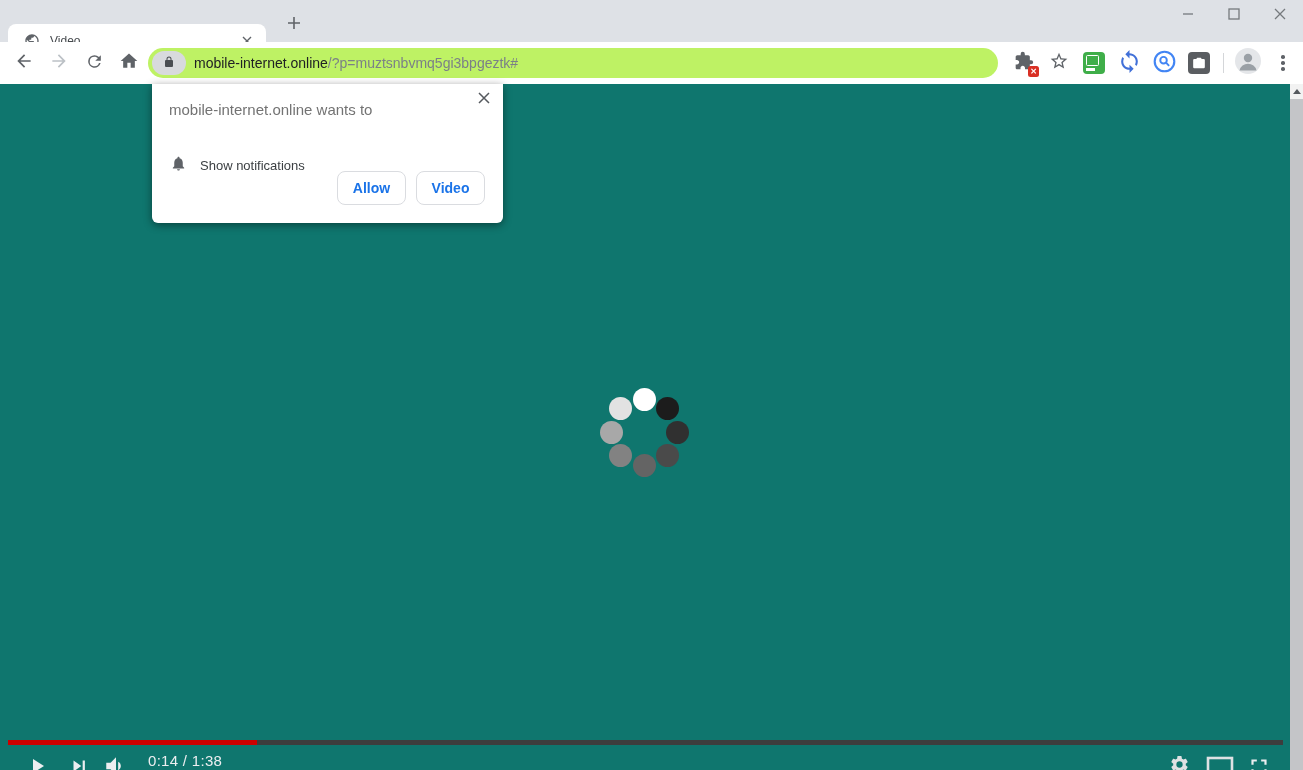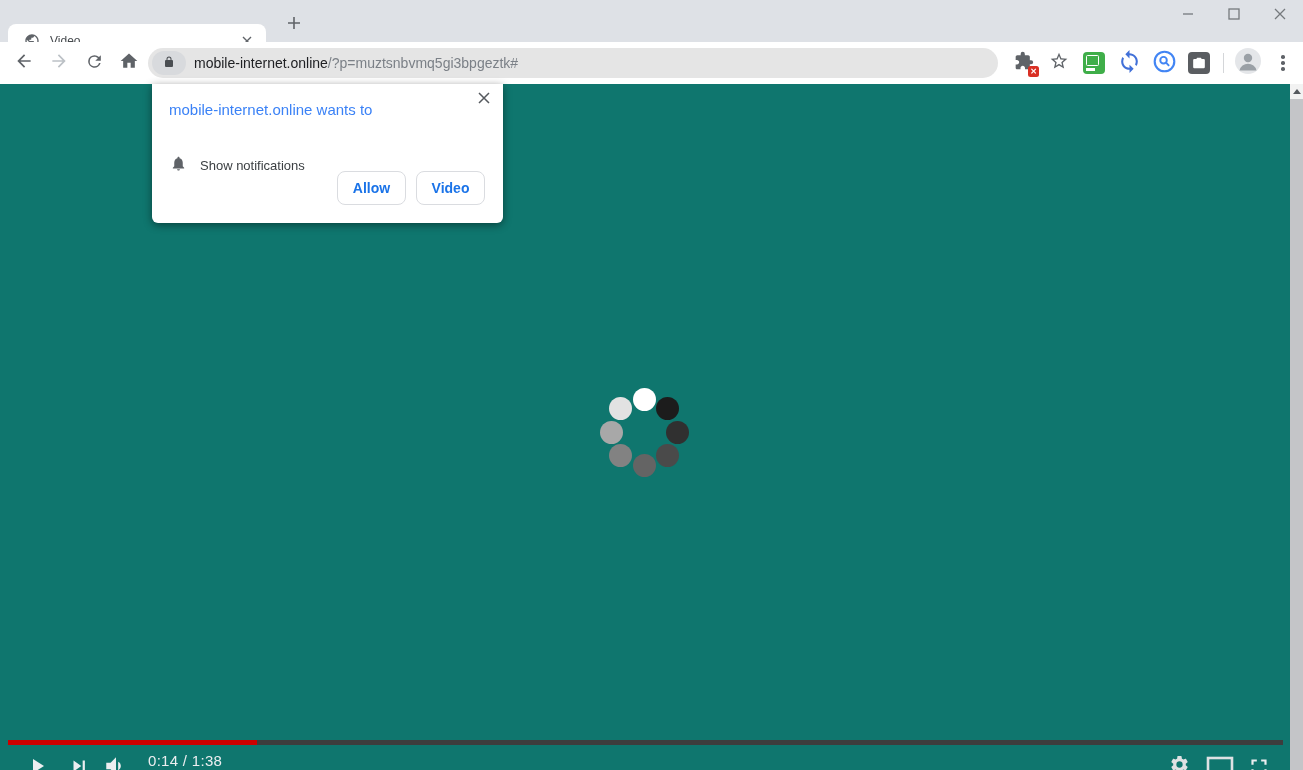--- a/index.html
+++ b/index.html
@@ -13,21 +13,21 @@
   .favicon{margin-left:16px;width:16px;height:16px;display:flex;align-items:center;justify-content:center;}
   .tab-title{margin-left:10px;font-size:12px;color:#45494d;flex:1;}
   .tab-close{width:18px;height:18px;margin-right:10px;display:flex;align-items:center;justify-content:center;cursor:pointer;}
   .newtab{position:absolute;left:282px;top:13px;width:24px;height:24px;display:flex;align-items:center;justify-content:center;}
   .wincontrols{position:absolute;right:0;top:0;height:30px;display:flex;}
   .winbtn{width:46px;height:30px;display:flex;align-items:center;justify-content:center;}
 
   
   .toolbar{position:absolute;left:0;top:42px;width:1303px;height:42px;background:#fff;border-bottom:1px solid #dfe1e5;}
   .navbtn{position:absolute;top:7px;width:28px;height:28px;display:flex;align-items:center;justify-content:center;border-radius:50%;}
-  .omnibox{position:absolute;left:148px;top:6px;width:850px;height:30px;background:#e5e5e5;border-radius:15px;
+  .omnibox{position:absolute;left:148px;top:6px;width:850px;height:30px;background:#bef264;border-radius:15px;
     display:flex;align-items:center;}
   .chip{margin-left:4px;width:34px;height:24px;background:#d8dadd;border-radius:12px;
     display:flex;align-items:center;justify-content:center;}
   .url{margin-left:8px;font-size:14px;white-space:nowrap;}
   .url .domain{color:#202124;}
   .url .path{color:#7b8087;}
   .toolbar-right{position:absolute;right:6px;top:0;height:42px;display:flex;align-items:center;gap:7px;}
   .tr-btn{position:relative;width:28px;height:28px;display:flex;align-items:center;justify-content:center;}
   .ext-badge{position:absolute;right:-1px;bottom:0;width:11px;height:11px;background:#d93025;border-radius:2.5px;
     color:#fff;font-size:8px;line-height:11px;text-align:center;font-weight:bold;}
@@ -58,21 +58,21 @@
   .scroll-up{position:absolute;left:0;top:0;width:13px;height:15px;background:#f2f2f2;
     display:flex;align-items:center;justify-content:center;}
   .scroll-up .tri{width:0;height:0;border-left:4px solid transparent;border-right:4px solid transparent;
     border-bottom:5px solid #55595e;}
   .thumb{position:absolute;left:0;top:15px;width:13px;height:671px;background:#c4c5c8;}
 
   
   .dialog{position:absolute;left:152px;top:0;width:351px;height:139px;background:#fff;
     border-radius:0 0 6px 6px;box-shadow:0 2px 8px rgba(0,0,0,.45);}
   .dlg-close{position:absolute;right:9px;top:5px;width:20px;height:20px;display:flex;align-items:center;justify-content:center;cursor:pointer;}
-  .dlg-title{position:absolute;left:17px;top:17px;font-size:15px;color:#3b82f6;}
+  .dlg-title{position:absolute;left:17px;top:17px;font-size:15px;color:#737373;}
   .dlg-row{position:absolute;left:18px;top:48px;display:flex;align-items:center;margin-top:23px;}
   .dlg-perm{margin-left:13px;font-size:13px;color:#3c4043;}
   .dlg-buttons{position:absolute;right:18px;bottom:18px;display:flex;gap:10px;}
   .dlg-buttons button{width:69px;height:34px;background:#fff;border:1px solid #dadce0;border-radius:8px;
     color:#1a73e8;font-size:14px;font-weight:bold;font-family:"Liberation Sans",sans-serif;cursor:pointer;}
 </style>
 </head>
 <body>
 
 <div class="stage">

